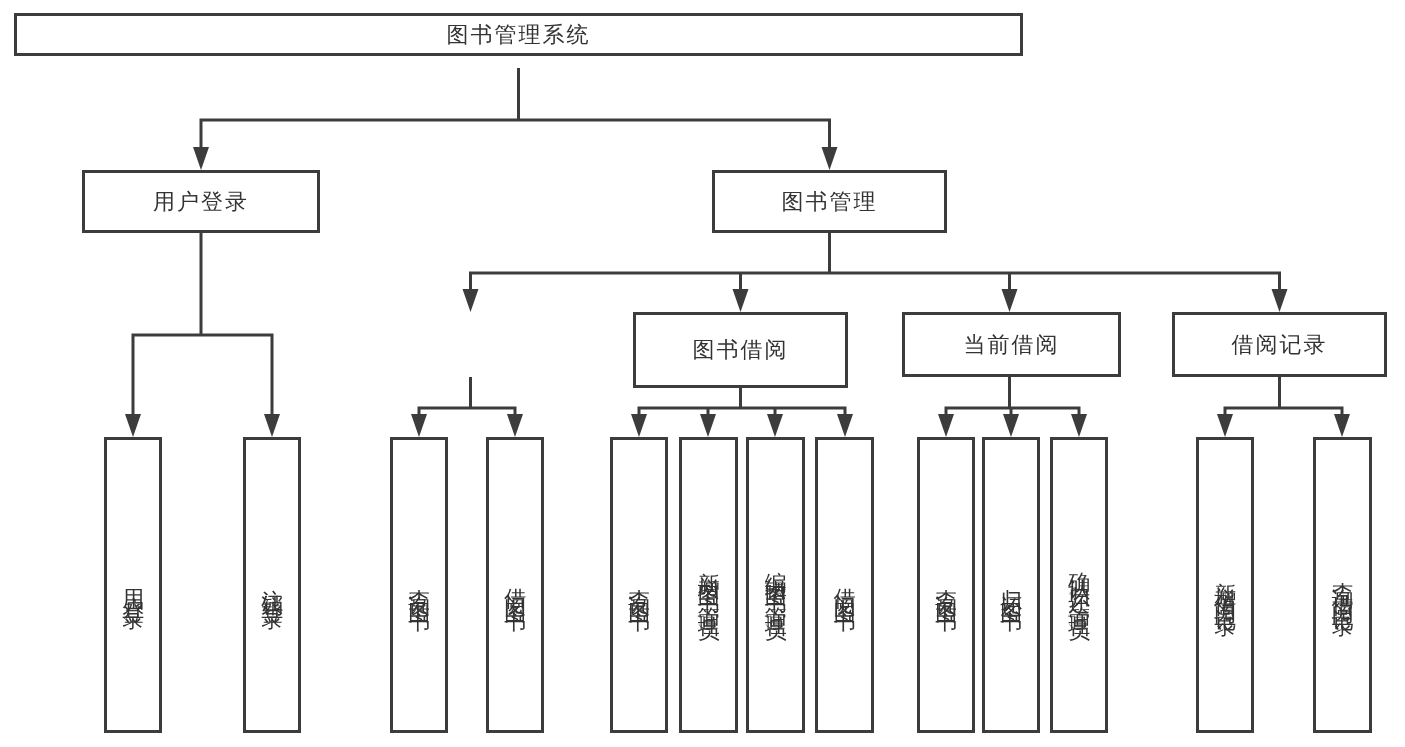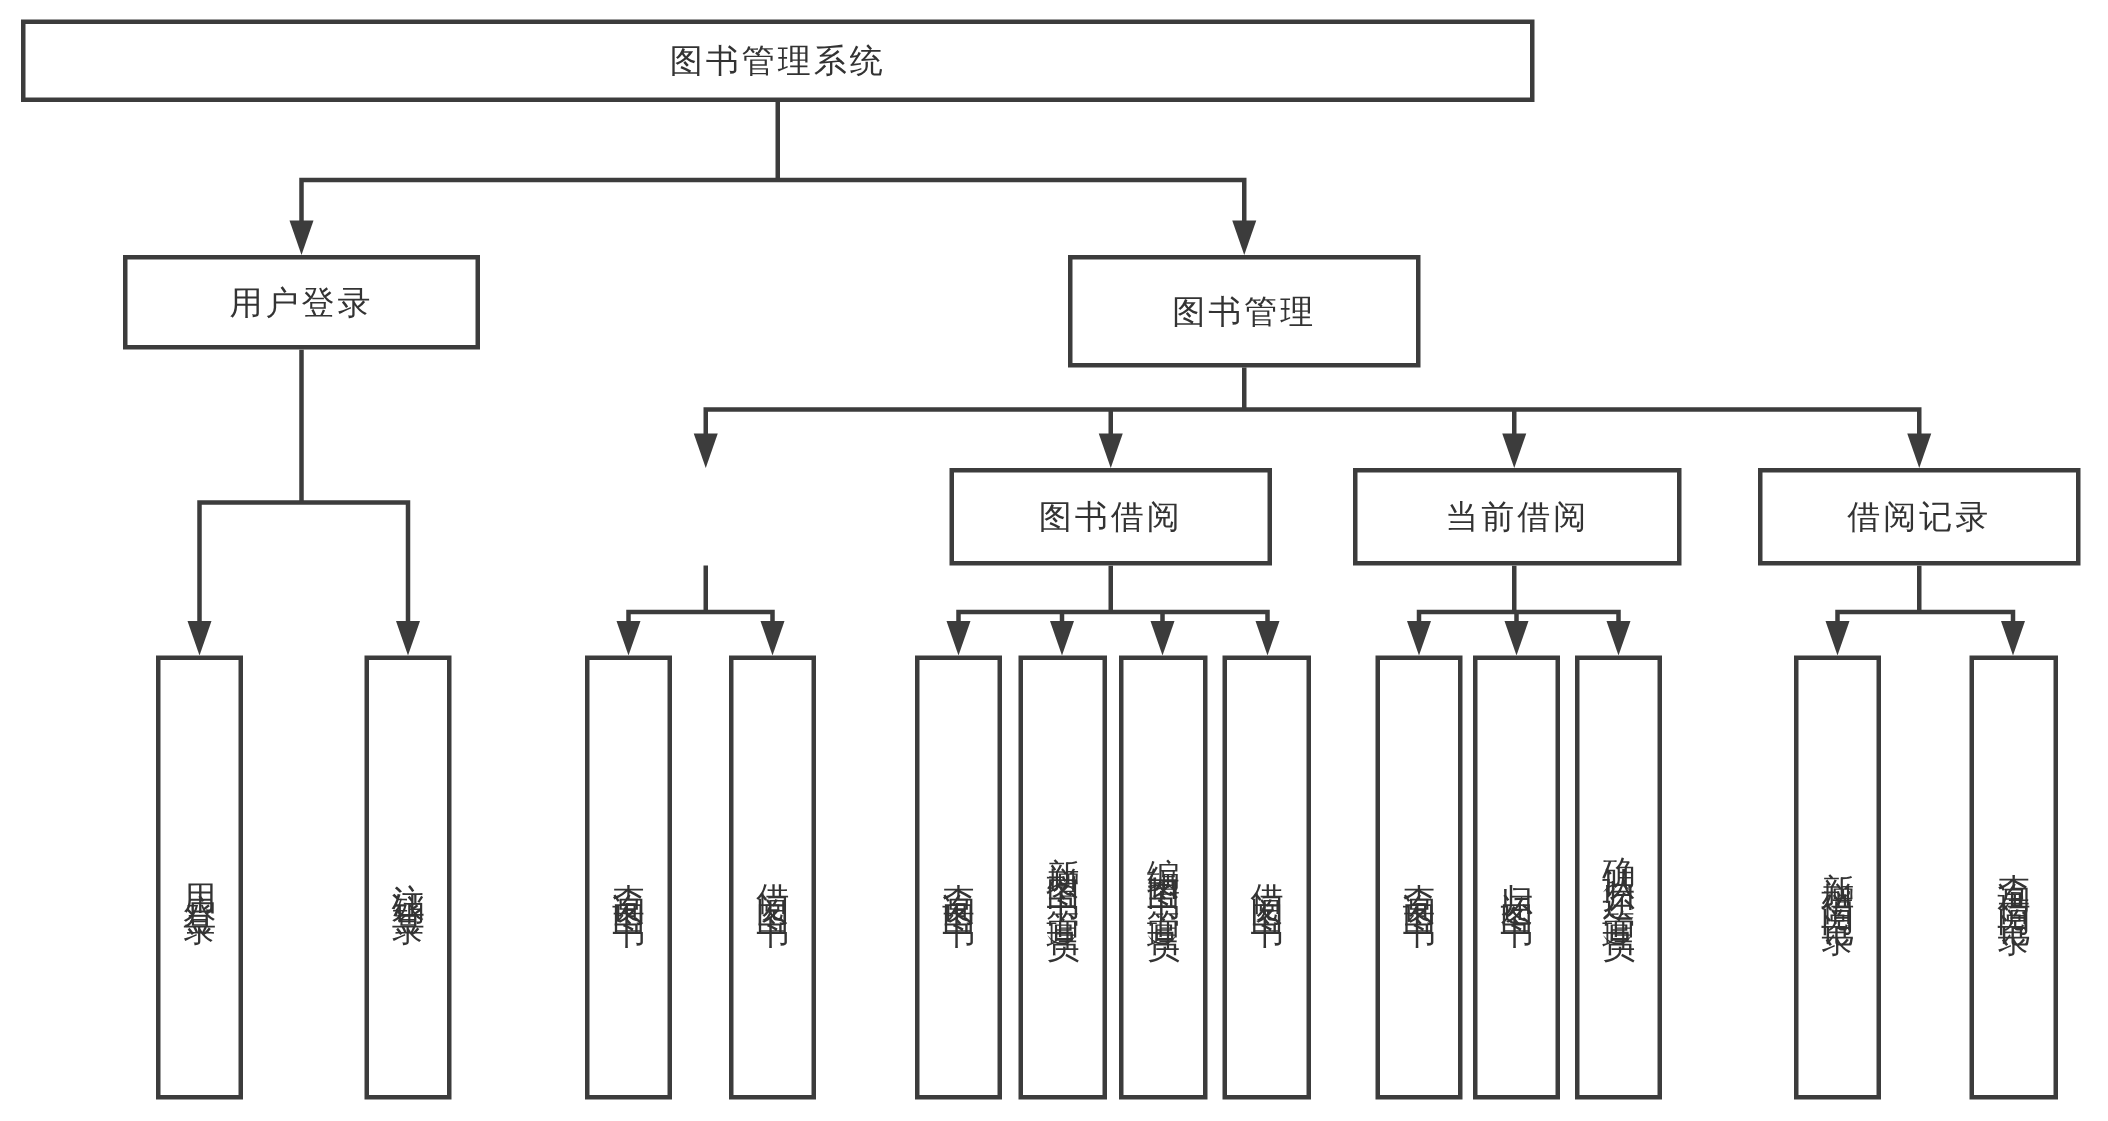--- a/index.html
+++ b/index.html
@@ -68,32 +68,32 @@
         <polygon points="767,414 783,414 775,437"></polygon>
         <polygon points="837,414 853,414 845,437"></polygon>
         <polygon points="938,414 954,414 946,437"></polygon>
         <polygon points="1003,414 1019,414 1011,437"></polygon>
         <polygon points="1071,414 1087,414 1079,437"></polygon>
         <polygon points="1217,414 1233,414 1225,437"></polygon>
         <polygon points="1334,414 1350,414 1342,437"></polygon>
       </g>
   </svg>
 
-  <div class="box" style="left:14px;top:13px;width:1009px;height:55px;">
+  <div class="box" style="left:14px;top:13px;width:1009px;height:43px;">
     <span class="hlabel">图书管理系统</span>
   </div>
 
   <div class="box" style="left:82px;top:170px;width:238px;height:63px;">
     <span class="hlabel">用户登录</span>
   </div>
-  <div class="box" style="left:712px;top:170px;width:235px;height:75px;">
+  <div class="box" style="left:712px;top:170px;width:235px;height:63px;">
     <span class="hlabel">图书管理</span>
   </div>
 
-  <div class="box" style="left:633px;top:312px;width:215px;height:65px;">
+  <div class="box" style="left:633px;top:312px;width:215px;height:76px;">
     <span class="hlabel">图书借阅</span>
   </div>
   <div class="box" style="left:902px;top:312px;width:219px;height:65px;">
     <span class="hlabel">当前借阅</span>
   </div>
   <div class="box" style="left:1172px;top:312px;width:215px;height:65px;text-align:center;">
     <span class="hlabel">借阅记录</span>
   </div>
 
   <div class="box" style="left:104px;top:437px;width:58px;height:296px;">

